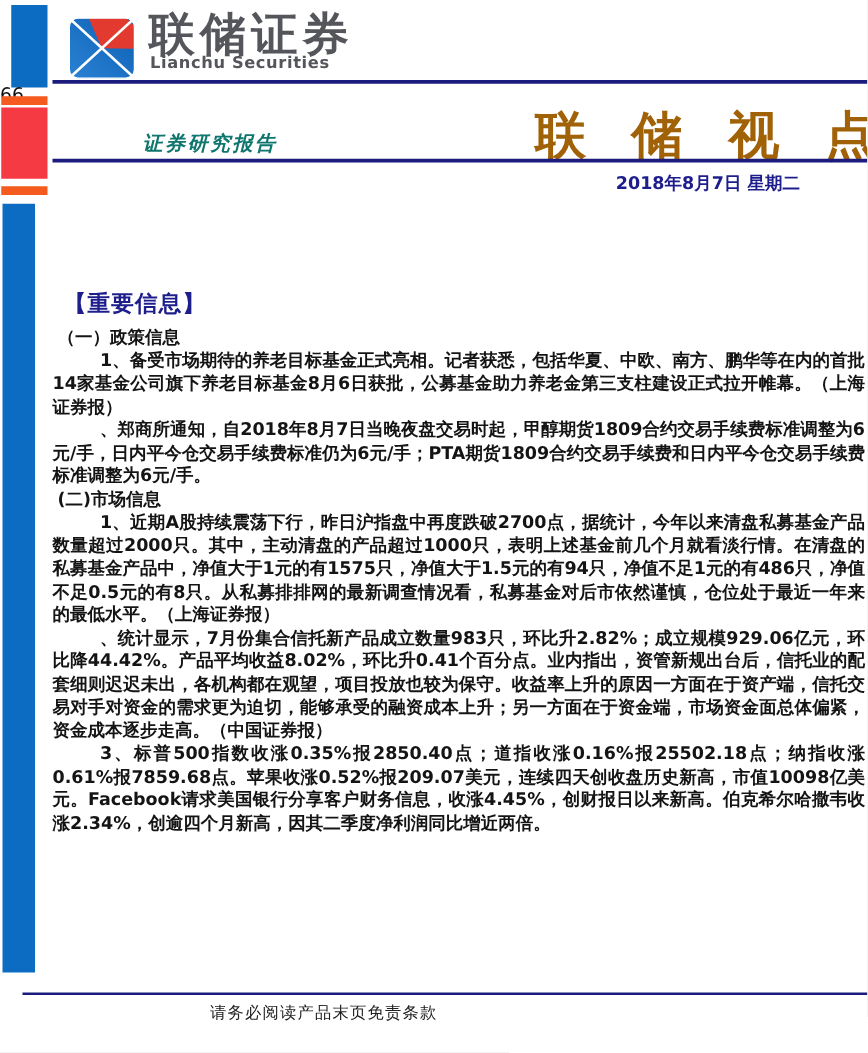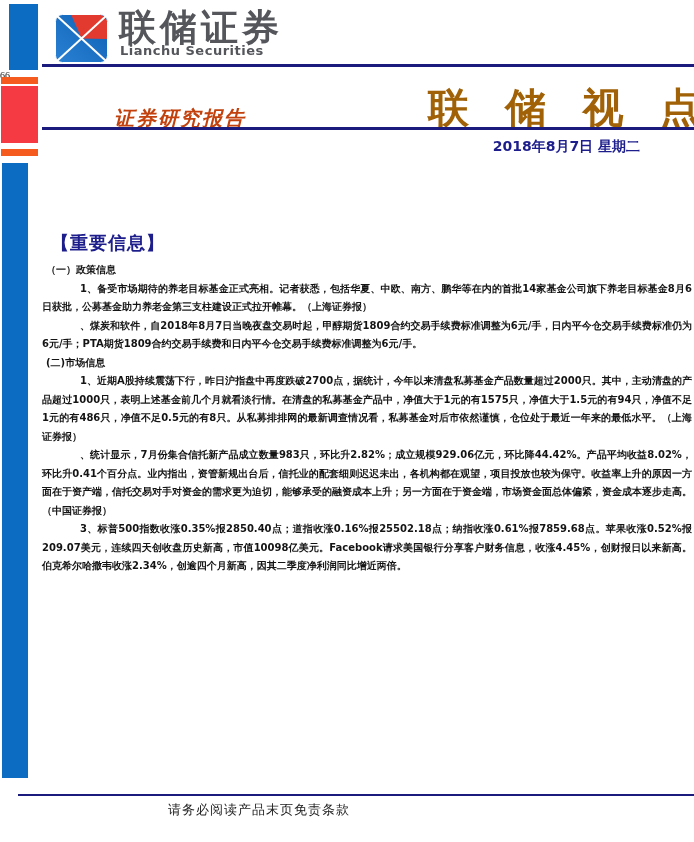--- a/index.html
+++ b/index.html
@@ -3,49 +3,49 @@
 <meta charset="utf-8">
 <style>
   html,body{margin:0;padding:0;background:#e9e9e9;}
   .page{
     position:relative;width:694px;height:842px;background:#ffffff;
     font-family:"DejaVu Sans",sans-serif;overflow:hidden;margin:0 auto;
   }
   
   .bar{position:absolute;}
   .bar-blue-top{left:9px;top:4px;width:29px;height:66px;background:#0c6cc2;}
-  .side-num{position:absolute;left:0;top:71px;font-size:10px;color:#111;line-height:10px;font-family:Liberation Serif, serif;}
+  .side-num{position:absolute;left:0;top:71px;font-size:15px;color:#111;line-height:10px;}
   .bar-orange-1{left:1px;top:77px;width:37px;height:7px;background:#f55b1f;}
   .bar-red{left:1px;top:86px;width:37px;height:57px;background:#f63a44;}
   .bar-orange-2{left:1px;top:149px;width:37px;height:7px;background:#f55b1f;}
   .bar-blue-main{left:2px;top:163px;width:26px;height:615px;background:#0c6cc2;}
 
   
   .logo{position:absolute;left:55px;top:14px;width:240px;height:50px;}
   .logo-icon{position:absolute;left:0;top:0;width:53px;height:49px;}
   .brand-cn{position:absolute;left:64px;top:0px;font-size:37px;font-weight:bold;
     color:#54565b;letter-spacing:4px;line-height:28px;white-space:nowrap;}
   .brand-en{position:absolute;left:65px;top:29px;font-size:13px;font-weight:bold;
     color:#54565b;letter-spacing:0.5px;white-space:nowrap;}
 
   
   .rule{position:absolute;background:#1b1b7e;}
   .rule-top{left:42px;top:64px;width:652px;height:3px;}
   .rule-mid{left:42px;top:127px;width:652px;height:3px;}
-  .report-type{position:absolute;left:114px;top:105px;font-size:20px;font-weight:bold;
-    font-style:italic;color:#c2410c;letter-spacing:2px;white-space:nowrap;}
+  .report-type{position:absolute;left:114px;top:105px;font-size:16px;font-weight:bold;
+    font-style:italic;color:#0f766e;letter-spacing:2px;white-space:nowrap;}
   .masthead{position:absolute;left:428px;top:89px;font-size:41px;font-weight:bold;
     color:#a16207;letter-spacing:6px;word-spacing:10px;white-space:nowrap;line-height:38px;}
   .report-date{position:absolute;right:54px;top:138px;font-size:14px;font-weight:bold;
     color:#1d1d8c;white-space:nowrap;}
 
   
   .section-title{position:absolute;left:51px;top:231px;font-size:18px;font-weight:bold;
     color:#1d1d8c;letter-spacing:1px;}
-  .body-text{position:absolute;left:42px;top:261px;width:650px;font-size:10px;
+  .body-text{position:absolute;left:42px;top:261px;width:650px;font-size:14px;
     line-height:18.5px;color:#141414;font-weight:bold;text-align:justify;}
   .body-text p{margin:0;padding:0;}
   .para.sec{text-indent:4px;}
   .para.num{text-indent:38px;}
 
   
   .footer-rule{left:18px;top:794px;width:676px;height:2px;}
   .footer-note{position:absolute;left:18px;top:801px;width:482px;text-align:center;
     font-size:13px;color:#222;letter-spacing:1px;}
 </style>
@@ -83,21 +83,21 @@
   <div class="rule rule-top"></div>
   <div class="report-type">证券研究报告</div>
   <div class="masthead">联 储 视 点</div>
   <div class="rule rule-mid"></div>
   <div class="report-date">2018年8月7日 星期二</div>
 
   <div class="section-title">【重要信息】</div>
   <div class="body-text" id="body-text">
       <p class="para sec">（一）政策信息</p>
       <p class="para num">1、备受市场期待的养老目标基金正式亮相。记者获悉，包括华夏、中欧、南方、鹏华等在内的首批14家基金公司旗下养老目标基金8月6日获批，公募基金助力养老金第三支柱建设正式拉开帷幕。（上海证券报）</p>
-      <p class="para num">、煤炭和软件，自2018年8月7日当晚夜盘交易时起，甲醇期货1809合约交易手续费标准调整为6元/手，日内平今仓交易手续费标准仍为6元/手；PTA期货1809合约交易手续费和日内平今仓交易手续费标准调整为6元/手。</p>
+      <p class="para num">、郑商所通知，自2018年8月7日当晚夜盘交易时起，甲醇期货1809合约交易手续费标准调整为6元/手，日内平今仓交易手续费标准仍为6元/手；PTA期货1809合约交易手续费和日内平今仓交易手续费标准调整为6元/手。</p>
       <p class="para sec">(二)市场信息</p>
       <p class="para num">1、近期A股持续震荡下行，昨日沪指盘中再度跌破2700点，据统计，今年以来清盘私募基金产品数量超过2000只。其中，主动清盘的产品超过1000只，表明上述基金前几个月就看淡行情。在清盘的私募基金产品中，净值大于1元的有1575只，净值大于1.5元的有94只，净值不足1元的有486只，净值不足0.5元的有8只。从私募排排网的最新调查情况看，私募基金对后市依然谨慎，仓位处于最近一年来的最低水平。（上海证券报）</p>
       <p class="para num">、统计显示，7月份集合信托新产品成立数量983只，环比升2.82%；成立规模929.06亿元，环比降44.42%。产品平均收益8.02%，环比升0.41个百分点。业内指出，资管新规出台后，信托业的配套细则迟迟未出，各机构都在观望，项目投放也较为保守。收益率上升的原因一方面在于资产端，信托交易对手对资金的需求更为迫切，能够承受的融资成本上升；另一方面在于资金端，市场资金面总体偏紧，资金成本逐步走高。（中国证券报）</p>
       <p class="para num">3、标普500指数收涨0.35%报2850.40点；道指收涨0.16%报25502.18点；纳指收涨0.61%报7859.68点。苹果收涨0.52%报209.07美元，连续四天创收盘历史新高，市值10098亿美元。Facebook请求美国银行分享客户财务信息，收涨4.45%，创财报日以来新高。伯克希尔哈撒韦收涨2.34%，创逾四个月新高，因其二季度净利润同比增近两倍。</p>
     </div>
 
   <div class="rule footer-rule"></div>
   <div class="footer-note">请务必阅读产品末页免责条款</div>
 
 </div>

